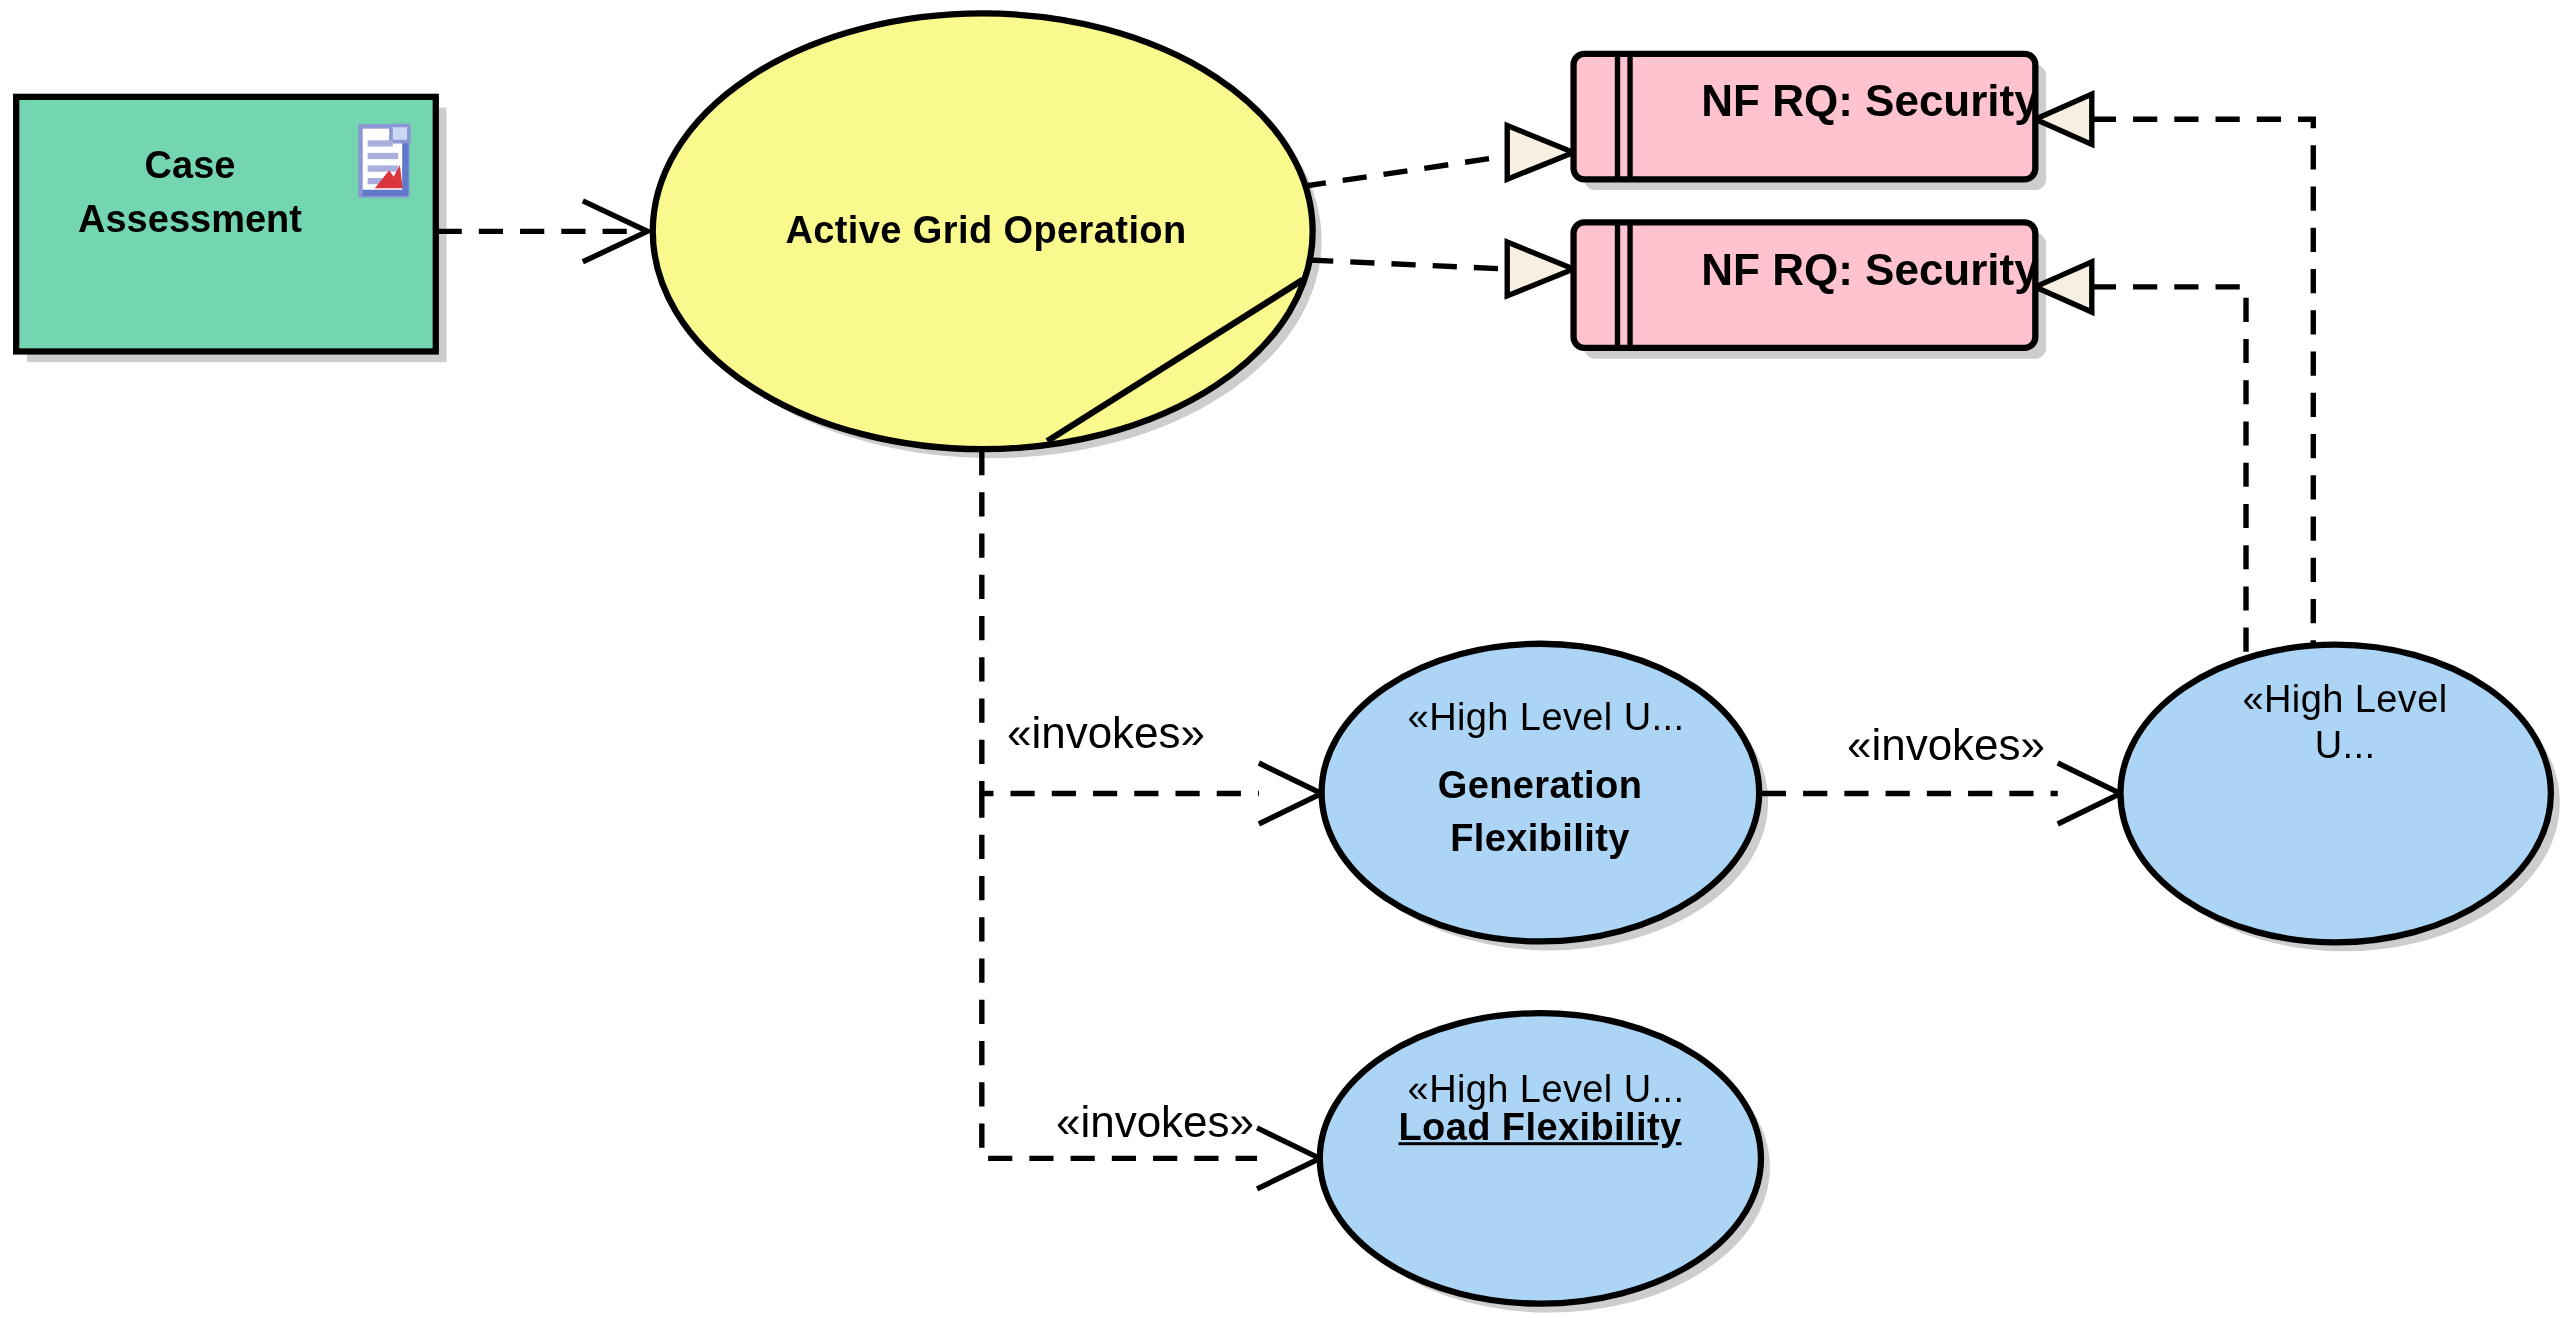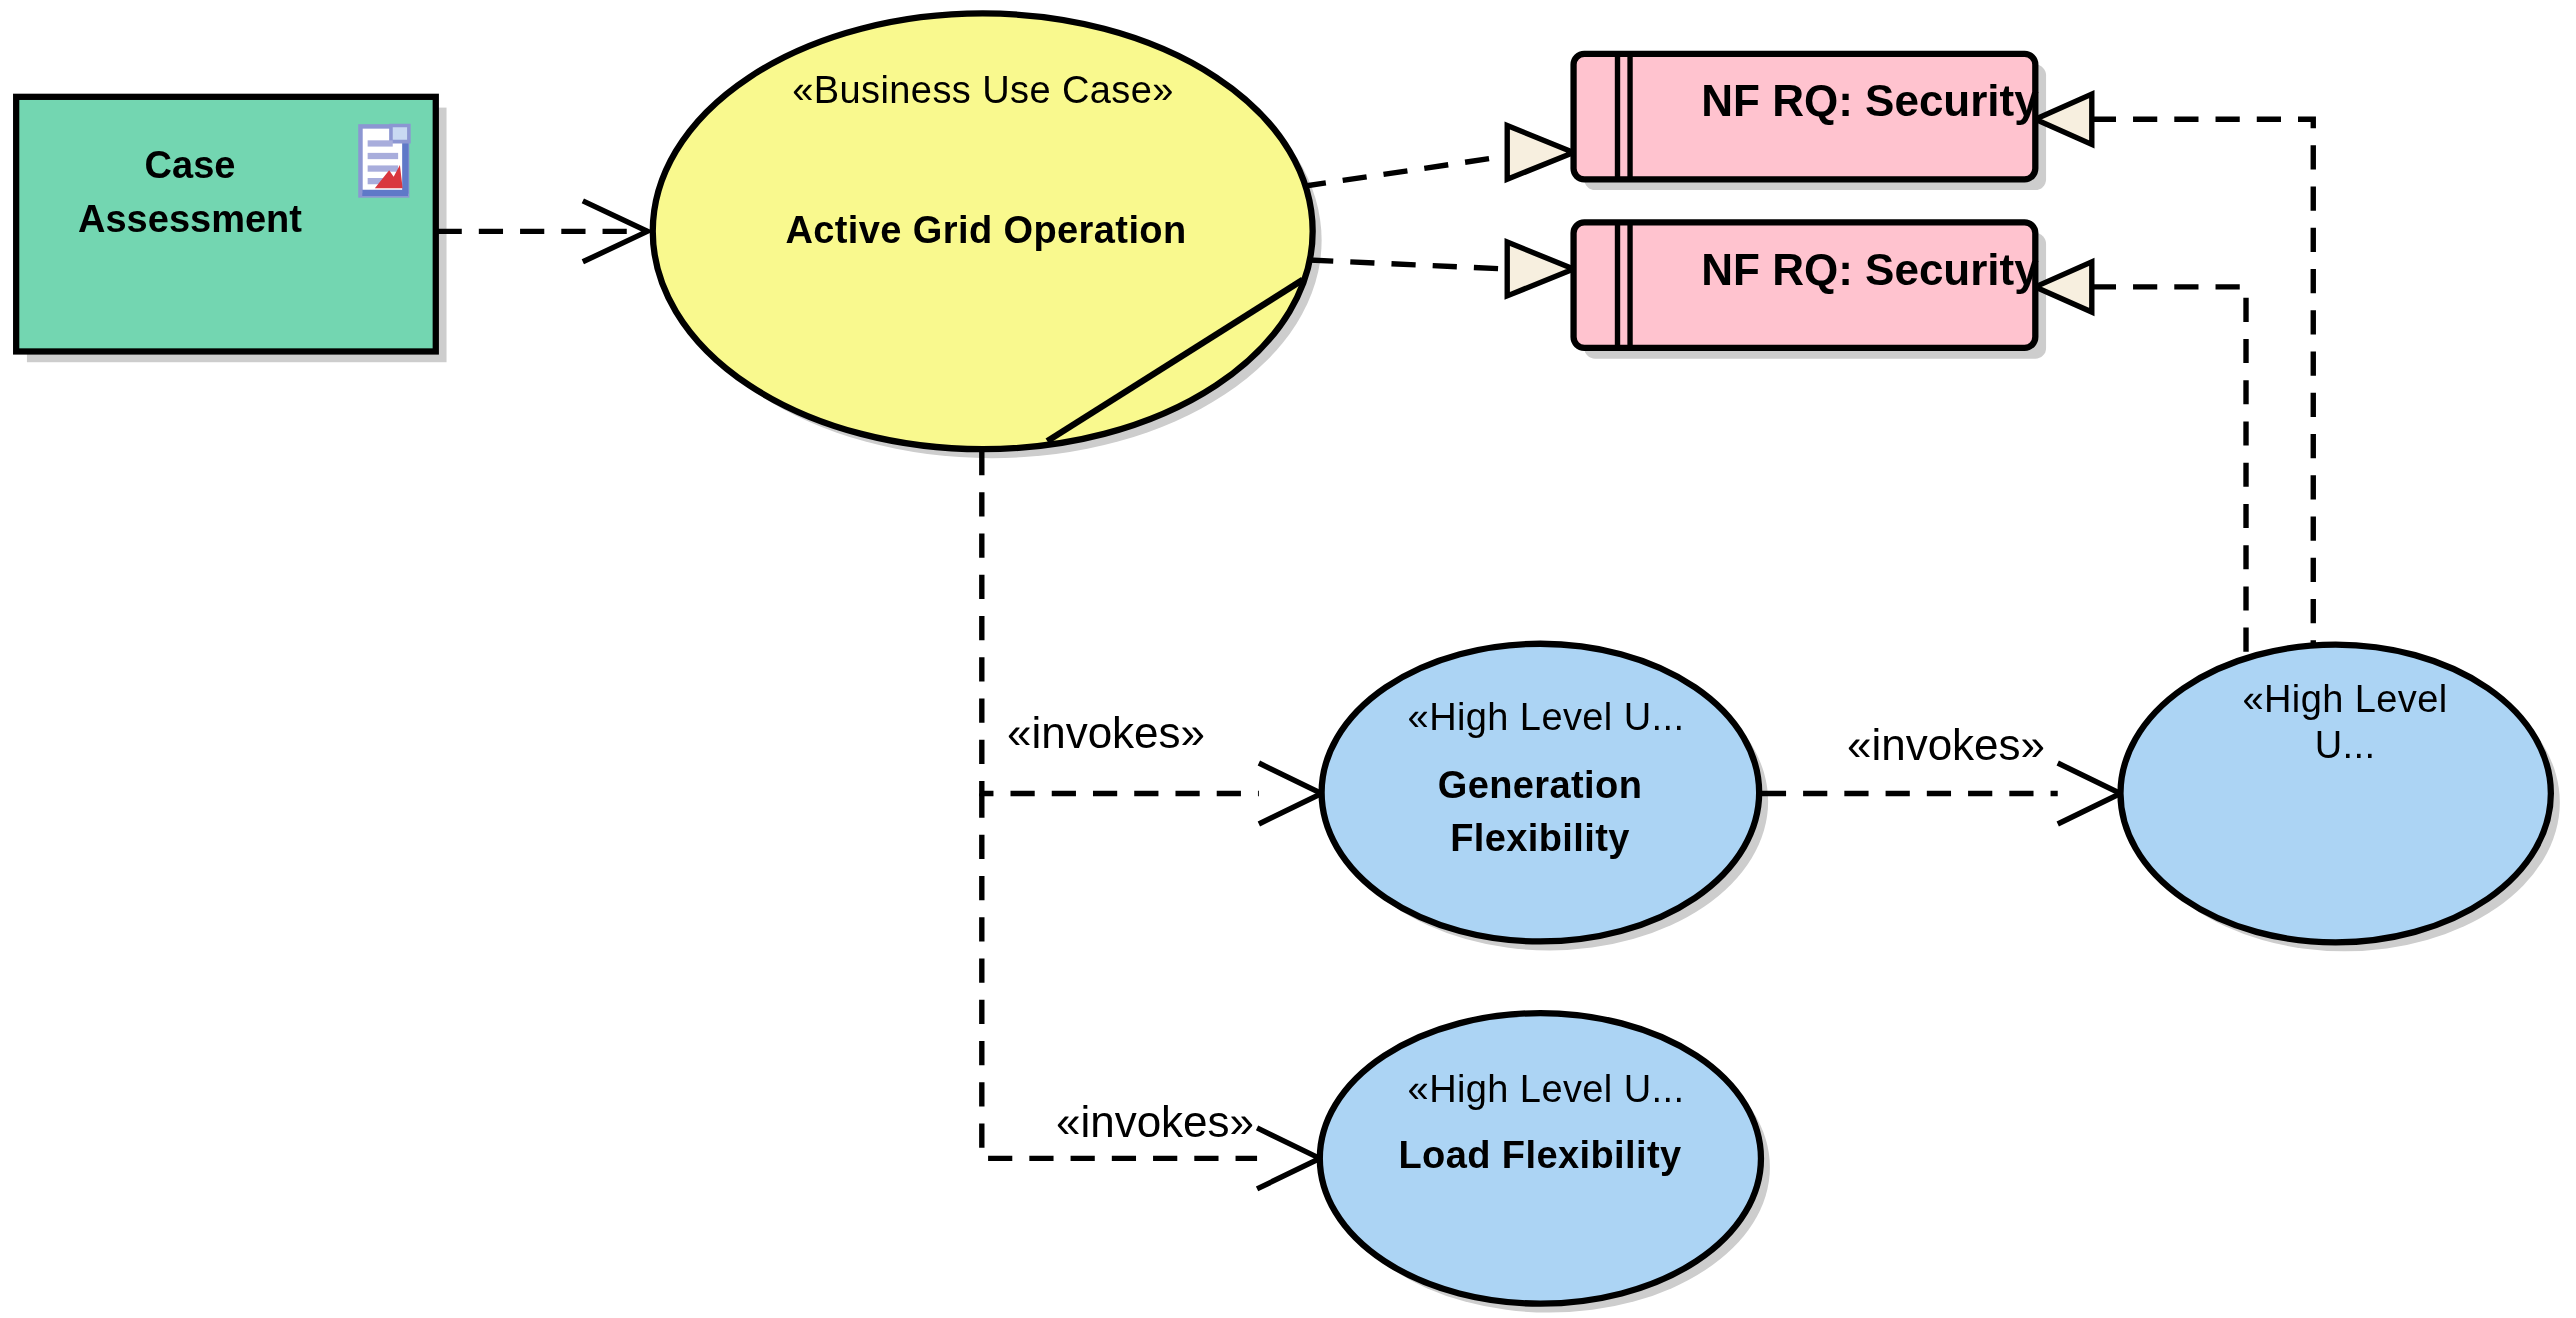--- a/index.html
+++ b/index.html
@@ -113,33 +113,32 @@
   </g>
 
   <g>
     <ellipse cx="1718" cy="1292" rx="246" ry="162" stroke="#000" stroke-width="7" fill="#ACD4F4"></ellipse>
   </g>
 </svg>
 
   <div class="lbl risk" style="left:190px;top:192px;">Case
 Assessment</div>
 
-  <div class="lbl stereo" style="left:983px;top:91px;">«Business Use Case»</div>
   <div class="lbl nodename" style="left:986px;top:231px;">Active Grid Operation</div>
 
   <div class="lbl reqname" style="left:1822px;top:101px;">NF RQ: Security</div>
   <div class="lbl reqname" style="left:1822px;top:270px;">NF RQ: Security</div>
 
   <div class="lbl stereo" style="left:1546px;top:718px;">«High Level U...</div>
   <div class="lbl nodename two-line" style="left:1540px;top:812px;">Generation
 Flexibility</div>
 
   <div class="lbl stereo" style="left:2345px;top:723px;">«High Level U...</div>
 
   <div class="lbl stereo" style="left:1546px;top:1090px;">«High Level U...</div>
-  <div class="lbl nodename" style="left:1540px;top:1156px;">Load Flexibility</div>
+  <div class="lbl nodename" style="left:1540px;top:1128px;text-decoration:underline;">Load Flexibility</div>
 
   <div class="lbl invokes" style="left:1106px;top:733px;">«invokes»</div>
   <div class="lbl invokes" style="left:1946px;top:745px;">«invokes»</div>
   <div class="lbl invokes" style="left:1155px;top:1122px;">«invokes»</div>
 
 </div>
 
 
 </body></html>

